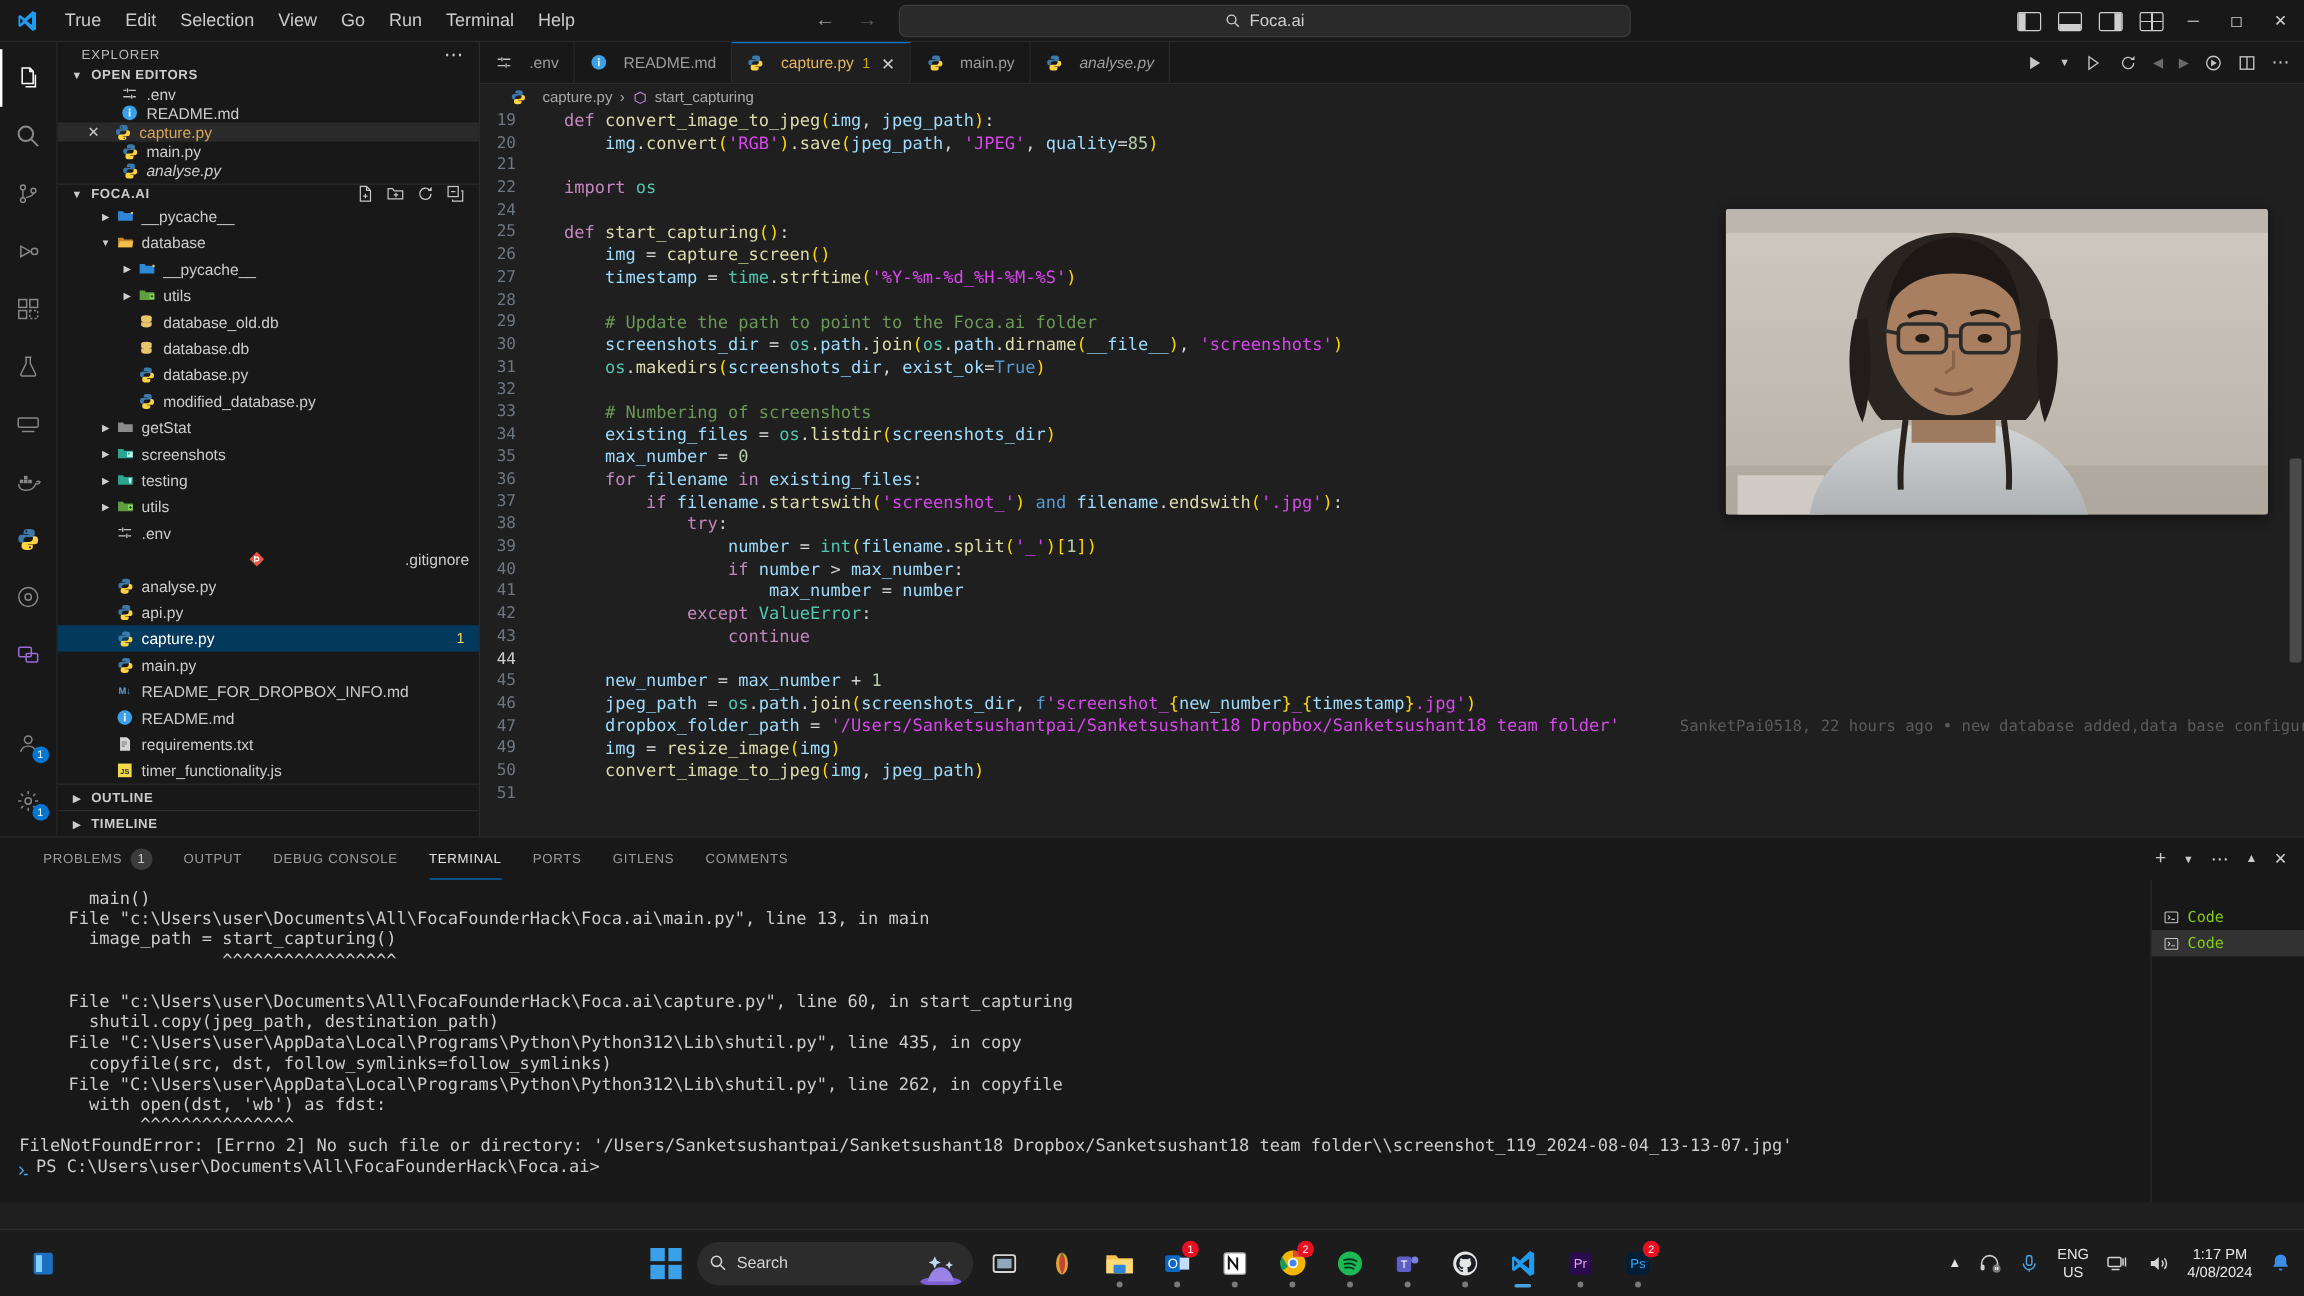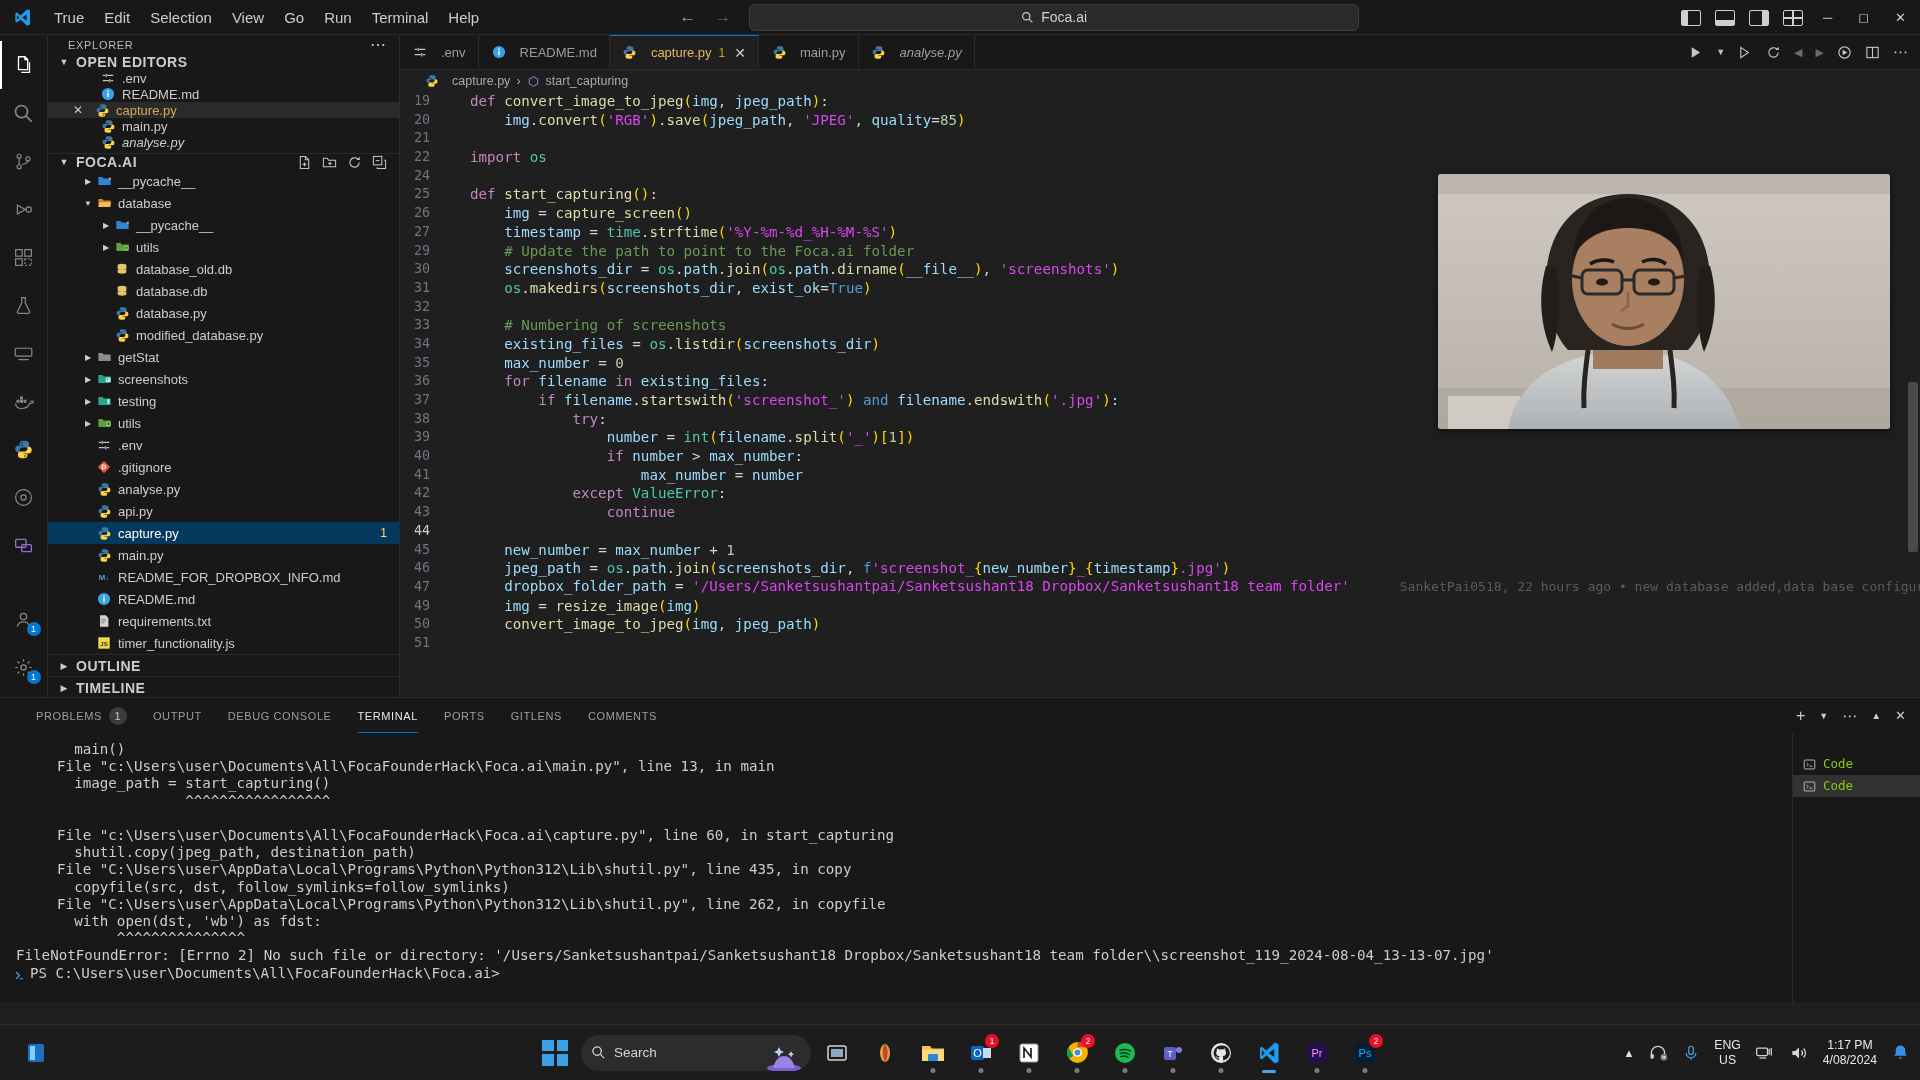--- a/index.html
+++ b/index.html
@@ -45,21 +45,21 @@
      min-width:14px; height:14px; border-radius:7px; display:flex; align-items:center; justify-content:center; }
   .act-bottom{ margin-top:auto; padding-bottom:6px; }
 
   
   .sidebar{ width:352px; background:#181818; display:flex; flex-direction:column; border-right:1px solid #2b2b2b; }
   .sb-head{ height:35px; display:flex; align-items:center; justify-content:space-between; padding:0 12px 0 20px; }
   .sb-title{ font-size:11px; letter-spacing:.7px; color:#bbbbbb; text-transform:uppercase; }
   .dots{ color:#cccccc; font-size:16px; letter-spacing:1px; }
   .section-head{ height:22px; display:flex; align-items:center; gap:4px; padding-left:8px; position:relative; }
   .chev{ width:16px; text-align:center; font-size:9px; color:#cccccc; display:inline-block; }
-  .section-title{ font-size:14px; font-weight:bold; letter-spacing:.5px; color:#cccccc; text-transform:uppercase; }
+  .section-title{ font-size:11px; font-weight:bold; letter-spacing:.5px; color:#cccccc; text-transform:uppercase; }
   .sec-actions{ margin-left:auto; display:flex; gap:10px; padding-right:12px; color:#cccccc; }
   .row{ height:22px; display:flex; align-items:center; font-size:13px; color:#cccccc; white-space:nowrap;
      padding-right:8px; position:relative; }
   .row.sel{ background:#04395e; color:#fff; }
   .row.oe-sel{ background:#2a2a2a; }
   .row .x{ width:16px; text-align:center; font-size:12px; color:#ccc; }
   .ficon{ width:16px; height:16px; display:inline-flex; align-items:center; justify-content:center; margin-right:6px; flex:0 0 16px;}
   .badge-n{ margin-left:auto; color:#cca700; font-size:12px; padding-right:4px; }
   .row.sel .badge-n{ color:#ffd866; }
   .ital{ font-style:italic; }
@@ -490,21 +490,21 @@
           <div class="row" style="padding-left: 32px;">
             <span class="chev"></span>
             <span class="ficon">
               <svg width="14" height="14" viewBox="0 0 16 16">
                 <path stroke="#c5c5c5" stroke-width="1.2" d="M2 5h3M7 5h7M2 11h7M11 11h3" fill="none"></path>
                 <path stroke="#c5c5c5" stroke-width="1.2" d="M6 3v4M10 9v4" fill="none"></path>
               </svg>
             </span>
             <span>.env</span>
           </div>
-          <div class="row" style="padding-left: 32px;">
+          <div class="row" style="padding-left: 32px; justify-content: space-between;">
             <span class="chev"></span>
             <span class="ficon">
               <svg width="14" height="14" viewBox="0 0 16 16">
                 <path fill="#e8563f" d="M8 1 15 8 8 15 1 8Z"></path>
                 <path stroke="#fff" stroke-width="1.3" fill="none" d="M6 5v6M6 6h2.5a1.8 1.8 0 0 1 0 3.5H7"></path>
               </svg>
             </span>
             <span>.gitignore</span>
           </div>
           <div class="row" style="padding-left: 32px;">
@@ -708,20 +708,21 @@
       <div class="code-wrap">
         <div class="code" id="code">
             <div class="cl"><span class="ln">19</span><span class="ctext"><span class="k">def </span><span class="fn">convert_image_to_jpeg</span><span class="pl">(</span><span class="var">img</span><span class="op">, </span><span class="var">jpeg_path</span><span class="pl">)</span><span class="op">:</span></span></div>
             <div class="cl"><span class="ln">20</span><span class="ctext"><span class="op">    </span><span class="var">img</span><span class="op">.</span><span class="fn">convert</span><span class="pl">(</span><span class="str">'RGB'</span><span class="pl">)</span><span class="op">.</span><span class="fn">save</span><span class="pl">(</span><span class="var">jpeg_path</span><span class="op">, </span><span class="str">'JPEG'</span><span class="op">, </span><span class="var">quality</span><span class="op">=</span><span class="num2">85</span><span class="pl">)</span></span></div>
             <div class="cl"><span class="ln">21</span><span class="ctext"></span></div>
             <div class="cl"><span class="ln">22</span><span class="ctext"><span class="k">import </span><span class="cls2">os</span></span></div>
             <div class="cl"><span class="ln">24</span><span class="ctext"></span></div>
             <div class="cl"><span class="ln">25</span><span class="ctext"><span class="k">def </span><span class="fn">start_capturing</span><span class="pl">()</span><span class="op">:</span></span></div>
             <div class="cl"><span class="ln">26</span><span class="ctext"><span class="op">    </span><span class="var">img</span><span class="op"> = </span><span class="fn">capture_screen</span><span class="pl">()</span></span></div>
             <div class="cl"><span class="ln">27</span><span class="ctext"><span class="op">    </span><span class="var">timestamp</span><span class="op"> = </span><span class="cls2">time</span><span class="op">.</span><span class="fn">strftime</span><span class="pl">(</span><span class="str">'%Y-%m-%d_%H-%M-%S'</span><span class="pl">)</span></span></div>
+            <div class="cl"><span class="ln">28</span><span class="ctext"></span></div>
             <div class="cl"><span class="ln">29</span><span class="ctext"><span class="op">    </span><span class="cm"># Update the path to point to the Foca.ai folder</span></span></div>
             <div class="cl"><span class="ln">30</span><span class="ctext"><span class="op">    </span><span class="var">screenshots_dir</span><span class="op"> = </span><span class="cls2">os</span><span class="op">.</span><span class="var">path</span><span class="op">.</span><span class="fn">join</span><span class="pl">(</span><span class="cls2">os</span><span class="op">.</span><span class="var">path</span><span class="op">.</span><span class="fn">dirname</span><span class="pl">(</span><span class="var">__file__</span><span class="pl">)</span><span class="op">, </span><span class="str">'screenshots'</span><span class="pl">)</span></span></div>
             <div class="cl"><span class="ln">31</span><span class="ctext"><span class="op">    </span><span class="cls2">os</span><span class="op">.</span><span class="fn">makedirs</span><span class="pl">(</span><span class="var">screenshots_dir</span><span class="op">, </span><span class="var">exist_ok</span><span class="op">=</span><span class="kw">True</span><span class="pl">)</span></span></div>
             <div class="cl"><span class="ln">32</span><span class="ctext"></span></div>
             <div class="cl"><span class="ln">33</span><span class="ctext"><span class="op">    </span><span class="cm"># Numbering of screenshots</span></span></div>
             <div class="cl"><span class="ln">34</span><span class="ctext"><span class="op">    </span><span class="var">existing_files</span><span class="op"> = </span><span class="cls2">os</span><span class="op">.</span><span class="fn">listdir</span><span class="pl">(</span><span class="var">screenshots_dir</span><span class="pl">)</span></span></div>
             <div class="cl"><span class="ln">35</span><span class="ctext"><span class="op">    </span><span class="var">max_number</span><span class="op"> = </span><span class="num2">0</span></span></div>
             <div class="cl"><span class="ln">36</span><span class="ctext"><span class="op">    </span><span class="k">for </span><span class="var">filename</span><span class="k"> in </span><span class="var">existing_files</span><span class="op">:</span></span></div>
             <div class="cl"><span class="ln">37</span><span class="ctext"><span class="op">        </span><span class="k">if </span><span class="var">filename</span><span class="op">.</span><span class="fn">startswith</span><span class="pl">(</span><span class="str">'screenshot_'</span><span class="pl">)</span><span class="kw"> and </span><span class="var">filename</span><span class="op">.</span><span class="fn">endswith</span><span class="pl">(</span><span class="str">'.jpg'</span><span class="pl">)</span><span class="op">:</span></span></div>
             <div class="cl"><span class="ln">38</span><span class="ctext"><span class="op">            </span><span class="k">try</span><span class="op">:</span></span></div>

